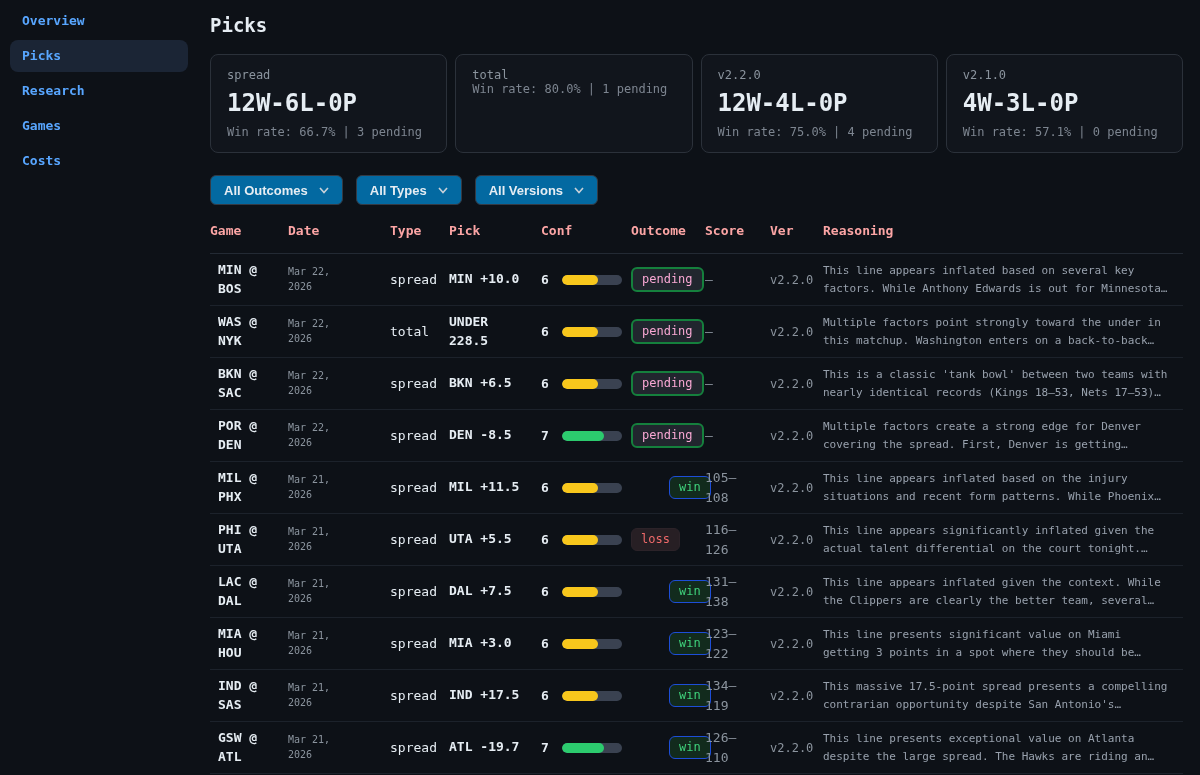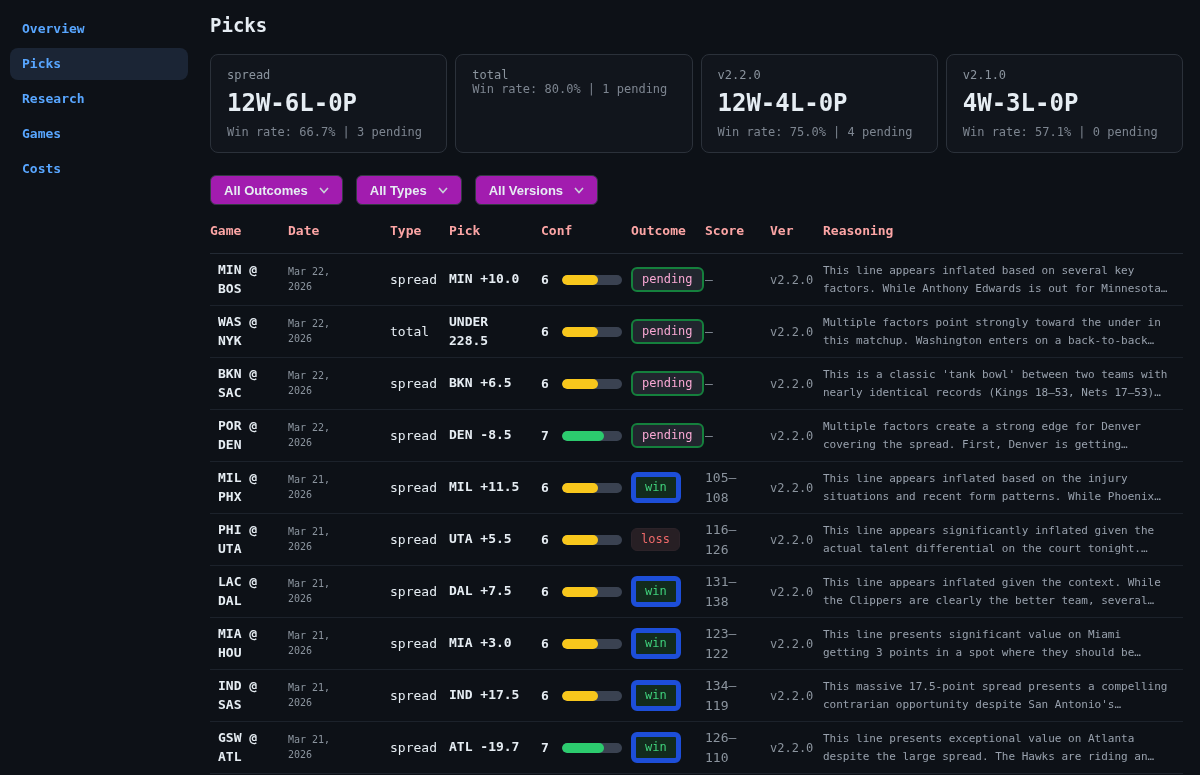--- a/index.html
+++ b/index.html
@@ -6,21 +6,21 @@
   html, body { margin: 0; padding: 0; }
   body {
     width: 1200px; height: 775px; overflow: hidden;
     background: #0d1117;
     font-family: "DejaVu Sans Mono", monospace;
     color: #e6edf3;
   }
   .layout { display: flex; width: 1200px; height: 775px; }
 
   
-  .sidebar { width: 198px; flex-shrink: 0; padding-top: 10px; }
+  .sidebar { width: 198px; flex-shrink: 0; padding-top: 2px; }
   .nav-item {
     margin: 3px 10px; padding: 8px 12px; border-radius: 8px;
     color: #58a6ff; font-size: 13px; font-weight: bold; cursor: pointer;
     line-height: 16px;
   }
   .nav-item.active { background: #1b2535; }
 
   
   .main { flex: 1; padding: 14px 17px 0 12px; }
   h1.page-title { margin: 0 0 18px; font-size: 19px; color: #e6edf3; font-weight: bold; }
@@ -32,21 +32,21 @@
     padding: 13px 16px; min-height: 88px;
   }
   .card-label { font-size: 12px; color: #8b949e; }
   .card-record { font-size: 24px; font-weight: bold; color: #e6edf3; margin: 7px 0 8px; }
   .card-detail { font-size: 12px; color: #7d8590; }
 
   
   .filters { display: flex; gap: 13px; margin-top: 22px; }
   .filter-btn {
     display: inline-flex; align-items: center; gap: 11px;
-    background: #a21caf; border: 1px solid #343a44; border-radius: 6px;
+    background: #0369a1; border: 1px solid #343a44; border-radius: 6px;
     padding: 6px 13px; color: #e6edf3; font-size: 13px; font-weight: bold;
     cursor: pointer; height: 30px;
   }
   .chev { width: 10px; height: 7px; display: inline-block; }
 
   
   .table { margin-top: 16px; }
   .trow {
     display: grid;
     grid-template-columns: 78px 102px 59px 92px 90px 74px 65px 53px 1fr;
@@ -64,21 +64,21 @@
   .conf-num { font-weight: bold; color: #e6edf3; font-size: 13px; width: 21px; }
   .bar { width: 60px; height: 10px; background: #3a4251; border-radius: 5px; overflow: hidden; }
   .bar-fill { display: block; height: 100%; border-radius: 5px; }
   .bar-yellow { background: #f8c71c; }
   .bar-green { background: #2ccb6e; }
   .badge {
     display: inline-block; font-size: 12px; padding: 3px 9px; border-radius: 6px;
     line-height: 15px;
   }
   .badge-pending { background: #21262e; border: 2px solid #15803d; color: #f9a8d4; text-align: center; }
-  .badge-win { background: #122b1d; border: 5px solid #1d4ed8; color: #3fd17b; }
+  .badge-win { background: #122b1d; border: 1px solid #1d4ed8; color: #3fd17b; margin-left: 38px; }
   .badge-loss { background: #271f24; border: 1px solid #2c2329; color: #f06a6a; }
   .c-score { color: #8b949e; font-size: 13px; white-space: pre-line; line-height: 1.5; }
   .c-ver { color: #8b949e; font-size: 12px; }
   .c-reason { color: #98a1ad; font-size: 11px; line-height: 1.6; width: 348px; }
 </style>
 </head>
 <body>
 
 <div class="layout">
 

